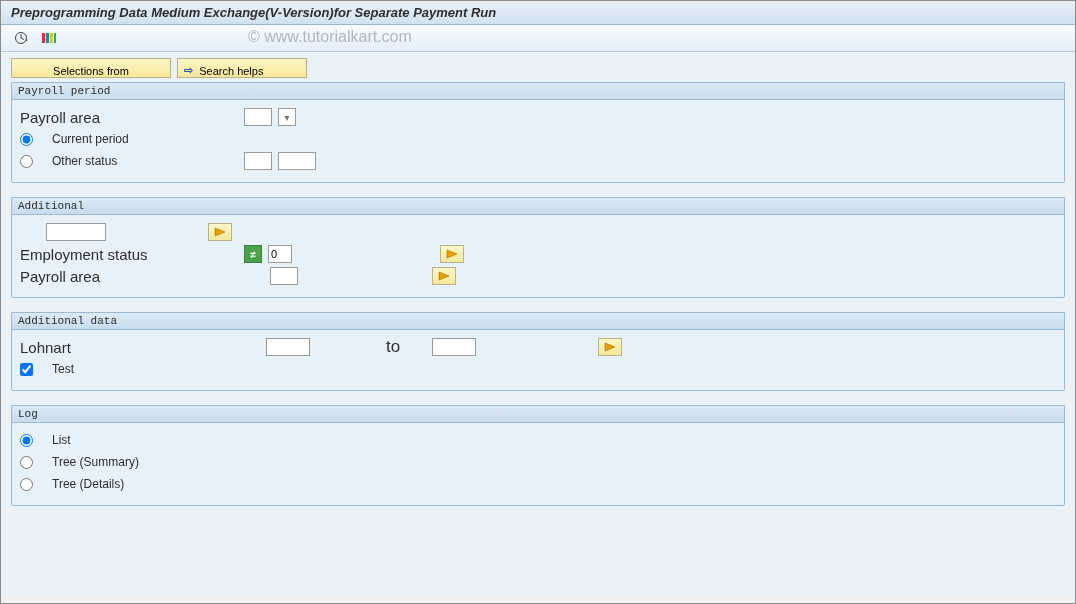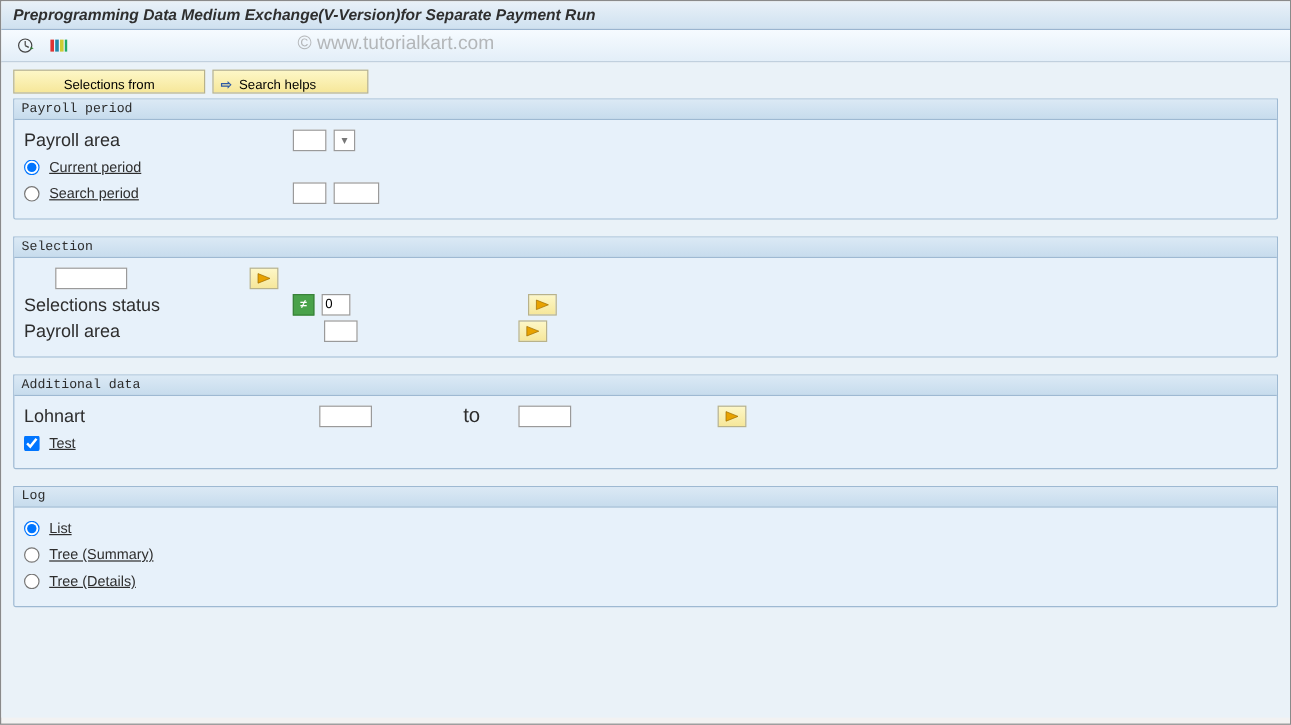--- a/index.html
+++ b/index.html
@@ -132,21 +132,21 @@
       display: inline-flex;
       align-items: center;
       justify-content: center;
       cursor: pointer;
     }
     .range-btn svg{ display:block; }
     .to-label { width: 40px; text-align:left; font-size:17px; margin-left: 70px; }
     .col2gap { margin-left: 90px; }
     .col-range-gap { margin-left: 136px; }
     .no-border { border:none; background:transparent; }
-    .inline { display:inline-flex; align-items:center; gap:4px;text-decoration:underline;}
+    .inline { display:inline-flex; align-items:center; gap:15px;}
   </style>
 </head>
 <body>
 
 <div class="titlebar">
   <span>Preprogramming Data Medium Exchange(V-Version)for Separate Payment Run</span>
 </div>
 
 <div class="appbar">
   <span class="tb-icon no-border" title="Execute">
@@ -192,44 +192,44 @@
       <div class="form-row">
         <label class="inline">
           <input type="radio" name="period" class="radio-input" checked="" style="">
           <span>Current period</span>
         </label>
       </div>
       <div class="form-row">
         <span style="width:218px; display:flex; align-items:center;">
           <label class="inline">
             <input type="radio" name="period" class="radio-input" style="">
-            <span>Search period</span>
+            <span>Other status</span>
           </label>
         </span>
         <input class="short-input w28" type="text" style="">
         <input class="short-input w38" type="text" style="">
       </div>
     </div>
   </div>
 
   <div class="group">
-    <div class="group-header">Selection</div>
+    <div class="group-header">Additional</div>
     <div class="group-body">
       <div class="form-row">
         <span style="width:20px;"></span>
         <input class="short-input w60" type="text" style="">
         <span class="col2gap"></span>
         <span class="range-btn">
           <svg width="14" height="10" viewBox="0 0 14 10">
               <polygon points="2,1 12,5 2,9" fill="#e8a200" stroke="#a06e00" stroke-width="0.6"></polygon>
             </svg>
         </span>
       </div>
       <div class="form-row">
-        <span class="label">Selections status</span>
+        <span class="label">Employment status</span>
         <span class="ne-badge">≠</span>
         <input class="short-input w20" type="text" value="0" style="">
         <span class="col-range-gap"></span>
         <span class="range-btn">
           <svg width="14" height="10" viewBox="0 0 14 10">
               <polygon points="2,1 12,5 2,9" fill="#e8a200" stroke="#a06e00" stroke-width="0.6"></polygon>
             </svg>
         </span>
       </div>
       <div class="form-row">

